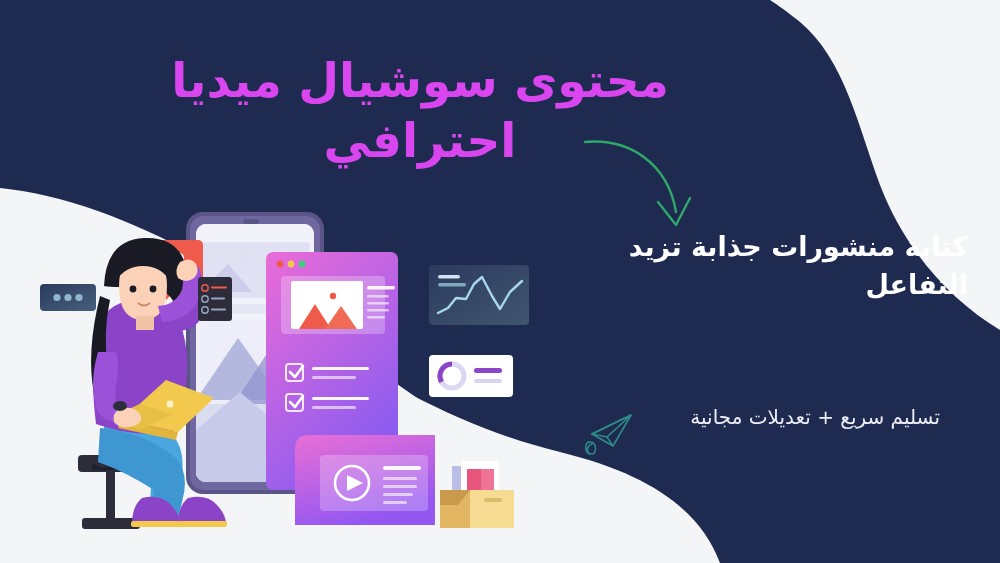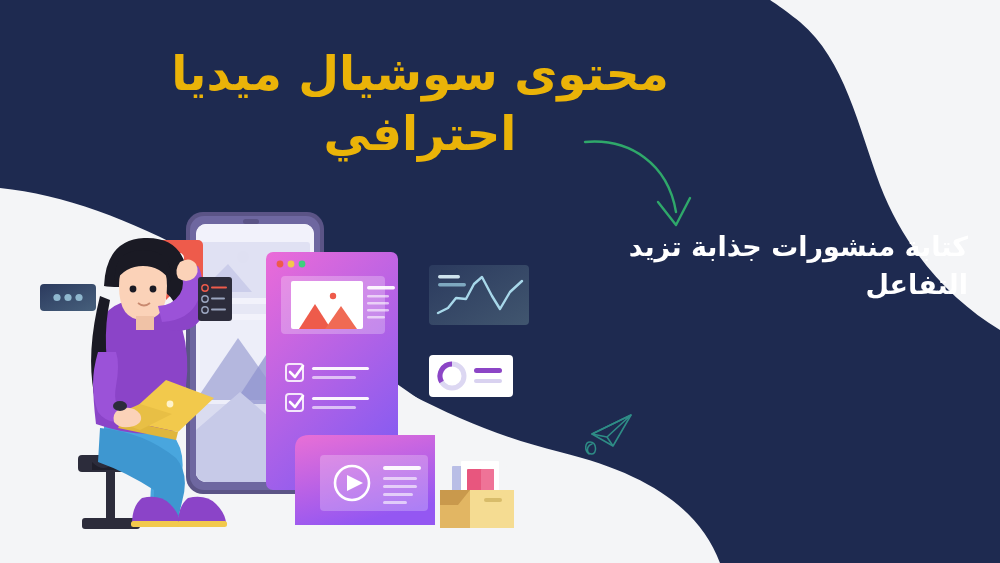--- a/index.html
+++ b/index.html
@@ -12,24 +12,24 @@
     position:relative;
     width:1000px; height:563px;
     background:#1E2A50;
     overflow:hidden;
   }
   .layer{ position:absolute; top:0; left:0; width:1000px; height:563px; }
   svg.layer{ display:block; }
 
   
   #headline{
-    position:absolute; left:140px; top:44px; width:560px;
+    position:absolute; left:140px; top:51px; width:560px;
     text-align:center; direction:rtl;
     font-size:47px; font-weight:700; line-height:1.28;
-    color:#eab308; letter-spacing:0px;
+    color:#d946ef; letter-spacing:0px;
   }
   #subheadline{
     position:absolute; right:32px; top:228px; width:420px;
     text-align:right; direction:rtl;
     font-size:27px; font-weight:700; line-height:1.42;
     color:#FFFFFF;
   }
   #tagline{
     position:absolute; right:60px; top:403px; width:400px;
     text-align:right; direction:rtl;
@@ -268,14 +268,15 @@
       <path d="M592,434 L631,415 L607,437 Z" fill="none" stroke="#2E8C86" stroke-width="1.6" stroke-linejoin="round"></path>
       <path d="M607,437 L613,446" fill="none" stroke="#2E8C86" stroke-width="1.6"></path>
       <path d="M592,444 c-6,2 -6,10 0,10 c5,0 5,-12 -2,-12 c-5,0 -6,8 -1,12" fill="none" stroke="#2E8C86" stroke-width="1.5" stroke-linecap="round"></path>
     </g>
   </svg>
 
   <div id="headline">محتوى سوشيال ميديا احترافي</div>
 
   <div id="subheadline">كتابة منشورات جذابة تزيد التفاعل</div>
 
+  <div id="tagline">تسليم سريع + تعديلات مجانية</div>
 
 </div>
 
 </body></html>

